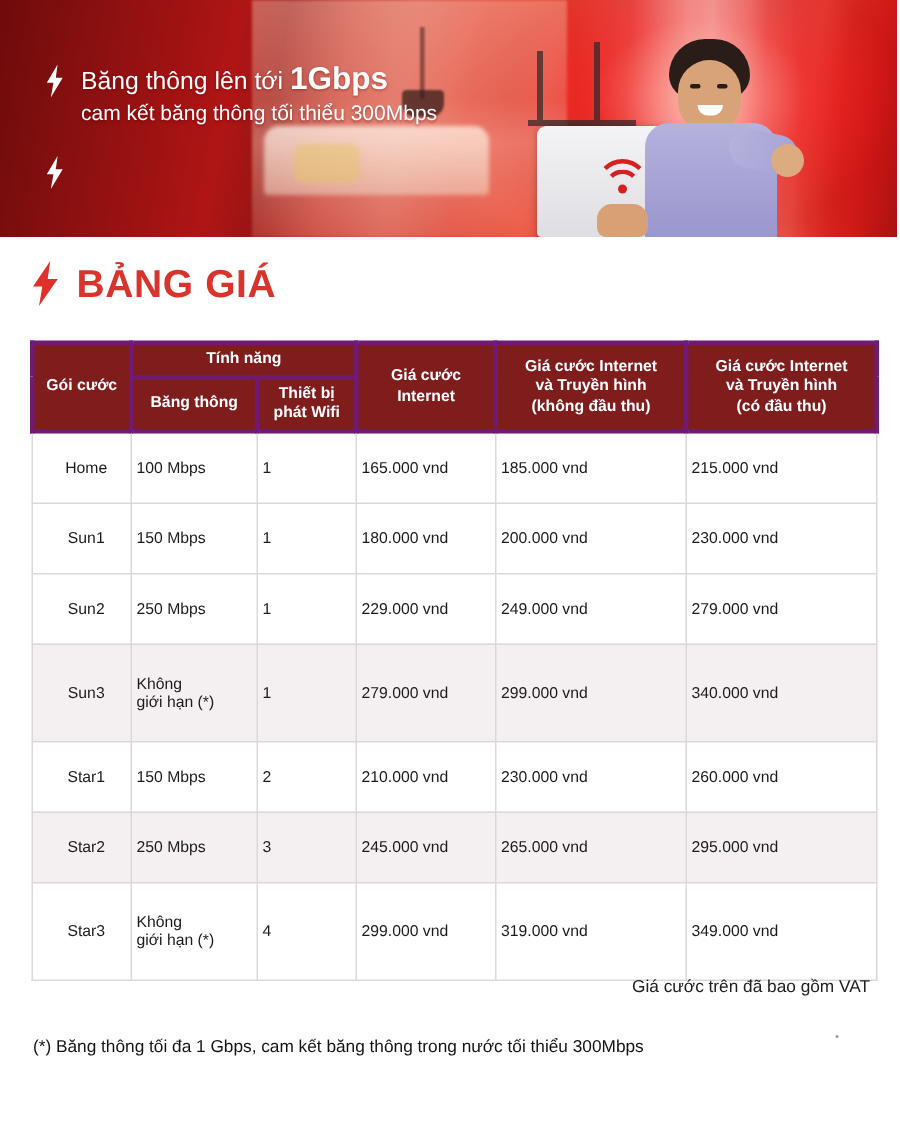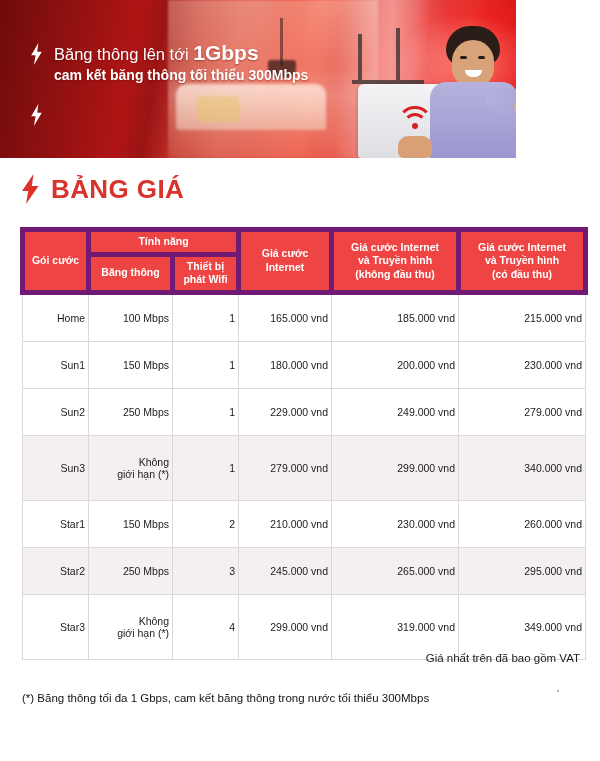--- a/index.html
+++ b/index.html
@@ -11,21 +11,21 @@
     height: 761px;
     background: #ffffff;
     font-family: "Liberation Sans", sans-serif;
     overflow: hidden;
     position: relative;
   }
 
   
   .banner {
     position: relative;
-    width: 516px;
+    width: 598px;
     height: 158px;
     overflow: hidden;
     background: #0f172a;
   }
   .banner-bg {
     position: absolute;
     inset: 0;
     background:
       radial-gradient(ellipse 210px 150px at 468px 64px, rgba(255,120,110,0.92) 0%, rgba(236,28,30,0.72) 34%, rgba(190,12,14,0.28) 62%, rgba(140,10,12,0) 80%),
       linear-gradient(100deg,
@@ -201,21 +201,21 @@
   .b-texts { line-height: 1.28; }
   .b-big {
     font-size: 16.5px;
     font-weight: 400;
     white-space: nowrap;
     text-shadow: 0 1px 2px rgba(90,0,0,0.45);
   }
   .b-big b { font-size: 21px; font-weight: 700; }
   .b-sub {
     font-size: 14px;
-    font-weight: 700;
+    font-weight: 400;
     white-space: nowrap;
     text-shadow: 0 1px 2px rgba(90,0,0,0.45);
   }
 
   
   .title-row {
     position: absolute;
     left: 20px; top: 174px;
     display: flex;
   }
@@ -231,42 +231,42 @@
   .price-table {
     position: absolute;
     left: 20px; top: 227px;
     width: 563px;
     border-collapse: collapse;
     table-layout: fixed;
     font-size: 10.5px;
     color: #1c1c1c;
   }
   .price-table th {
-    background: #ef4444;
+    background: #7f1d1d;
     color: #ffffff;
     font-weight: 700;
     font-size: 10.5px;
     line-height: 1.3;
-    border: 5px solid #701a75;
+    border: 3px solid #701a75;
     padding: 3px 2px;
     text-align: center;
     vertical-align: middle;
   }
   .price-table td {
     border: 1px solid #dcd7da;
     padding: 6px 3px;
-    text-align: right;
+    text-align: left;
     vertical-align: middle;
     font-size: 10.5px;
     font-weight: 400;
     color: #1b1b1b;
     height: 34px;
   }
   .price-table td.pkg {
-    text-align: right;
+    text-align: center;
     padding-left: 9px;
   }
   .price-table tr.alt td {
     background: #f4eff1;
   }
   .price-table tr.tall td { height: 52px; }
   .col-pkg   { width: 66px; }
   .col-bw    { width: 84px; }
   .col-wifi  { width: 66px; }
   .col-inet  { width: 93px; }
@@ -459,17 +459,17 @@
         <span>giới hạn (*)</span>
       </td>
       <td>4</td>
       <td>299.000 vnd</td>
       <td>319.000 vnd</td>
       <td>349.000 vnd</td>
     </tr>
   </tbody>
 </table>
 
-<div class="vat-note">Giá nhất trên đã bao gồm VAT</div>
+<div class="vat-note">Giá cước trên đã bao gồm VAT</div>
 <div class="stray-dot"></div>
 <div class="foot-notes">
   <div>(*) Băng thông tối đa 1 Gbps, cam kết băng thông trong nước tối thiểu 300Mbps</div>
 </div>
 
 </body></html>

